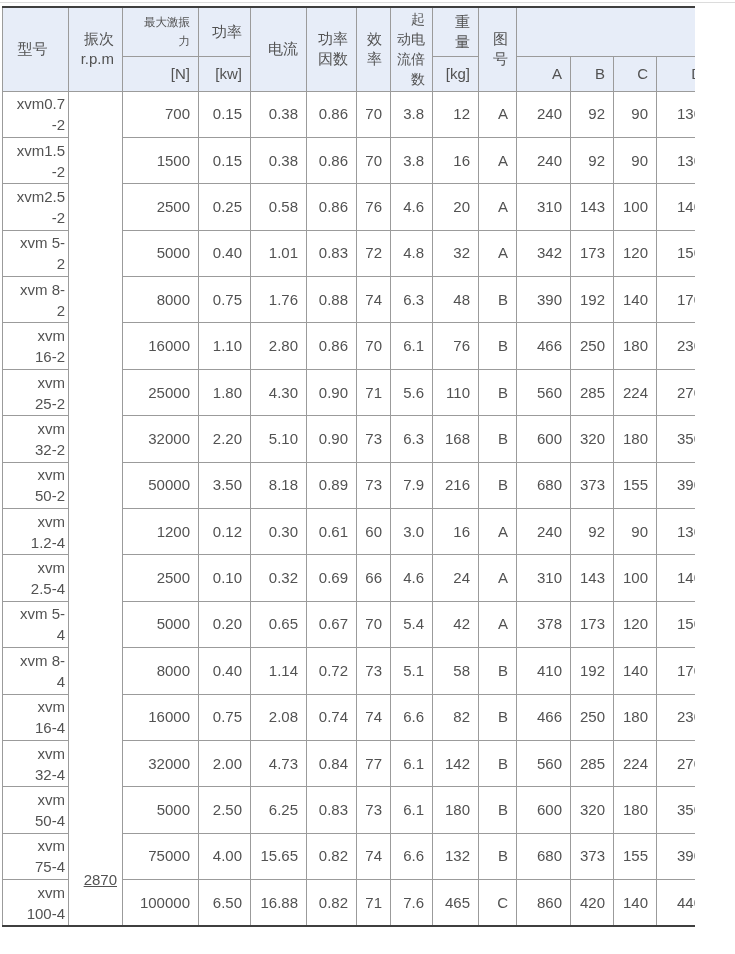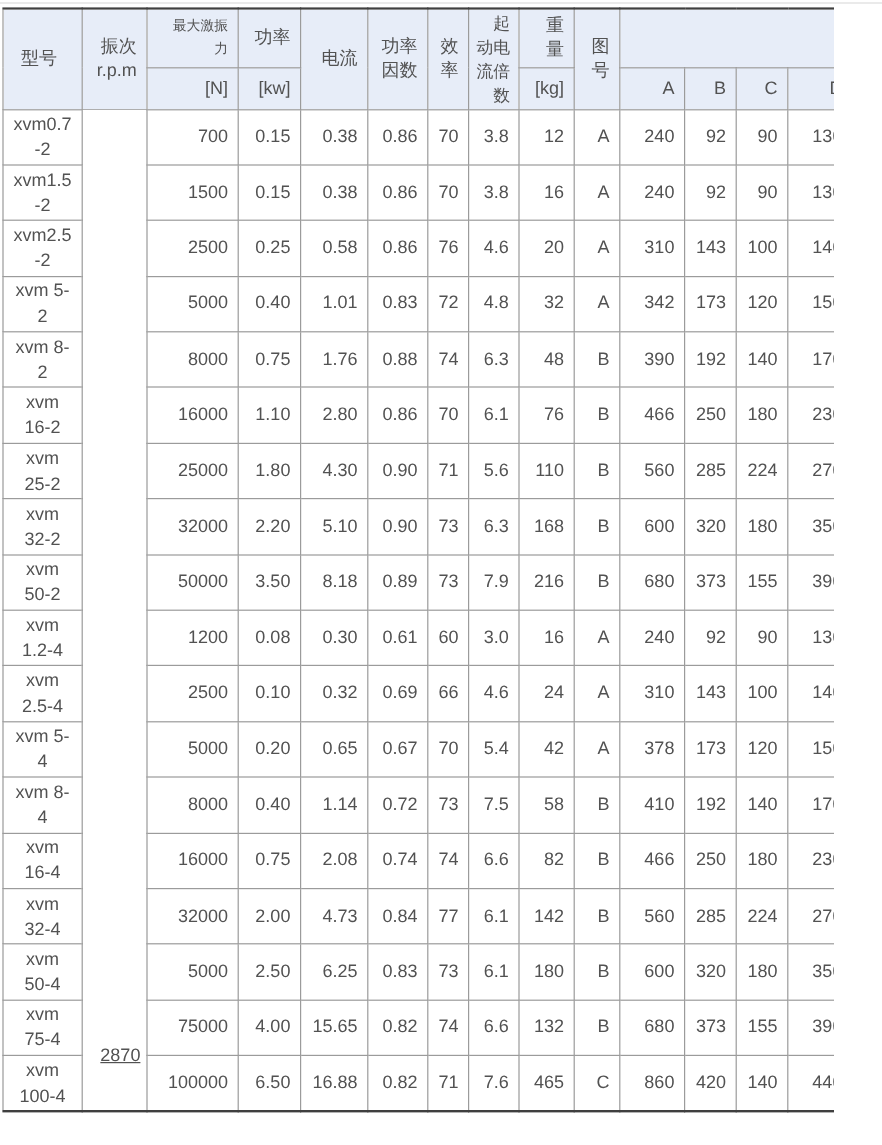--- a/index.html
+++ b/index.html
@@ -15,21 +15,21 @@
   }
   .spec th,.spec td{
     border:1px solid #9b9b9b;font-weight:normal;font-size:15px;color:#525252;
     text-align:right;padding:0 8px 0 2px;vertical-align:middle;
     white-space:pre-line;overflow:hidden;box-sizing:border-box;line-height:20px;
   }
   .spec thead th{background:#e7edf8;}
   .spec tr.h1 th{height:49px;}
   .spec tr.h2 th{height:35px;}
   .spec tbody td{height:46.4px;background:#ffffff;}
-  .spec td.model{text-align:center;padding:0 3px;line-height:21px;}
+  .spec td.model{text-align:right;padding:0 3px;line-height:21px;}
   .spec th.model-h{text-align:center;}
   .spec th.small{font-size:11.5px;line-height:19px;margin-left:24px;}
   .spec th.mid{font-size:14px;line-height:20px;padding-right:7px;}
   .spec td.rpm-cell{position:relative;padding:0;}
   .spec td.rpm-cell .rpm{position:absolute;top:778px;right:5px;font-size:15px;text-decoration:underline;}
   .spec tr.partial td{border:none;border-top:2px solid #3f3f3f;height:10px;background:#ffffff;}
 </style>
 </head>
 <body>
 
@@ -229,21 +229,21 @@
             <td>B</td>
             <td>680</td>
             <td>373</td>
             <td>155</td>
             <td>390</td>
           </tr>
           <tr>
             <td class="model">xvm
 1.2-4</td>
             <td>1200</td>
-            <td>0.08</td>
+            <td>0.12</td>
             <td>0.30</td>
             <td>0.61</td>
             <td>60</td>
             <td>3.0</td>
             <td>16</td>
             <td>A</td>
             <td>240</td>
             <td>92</td>
             <td>90</td>
             <td>130</td>
@@ -281,21 +281,21 @@
             <td>150</td>
           </tr>
           <tr>
             <td class="model">xvm 8-
 4</td>
             <td>8000</td>
             <td>0.40</td>
             <td>1.14</td>
             <td>0.72</td>
             <td>73</td>
-            <td>7.5</td>
+            <td>5.1</td>
             <td>58</td>
             <td>B</td>
             <td>410</td>
             <td>192</td>
             <td>140</td>
             <td>170</td>
           </tr>
           <tr>
             <td class="model">xvm
 16-4</td>

